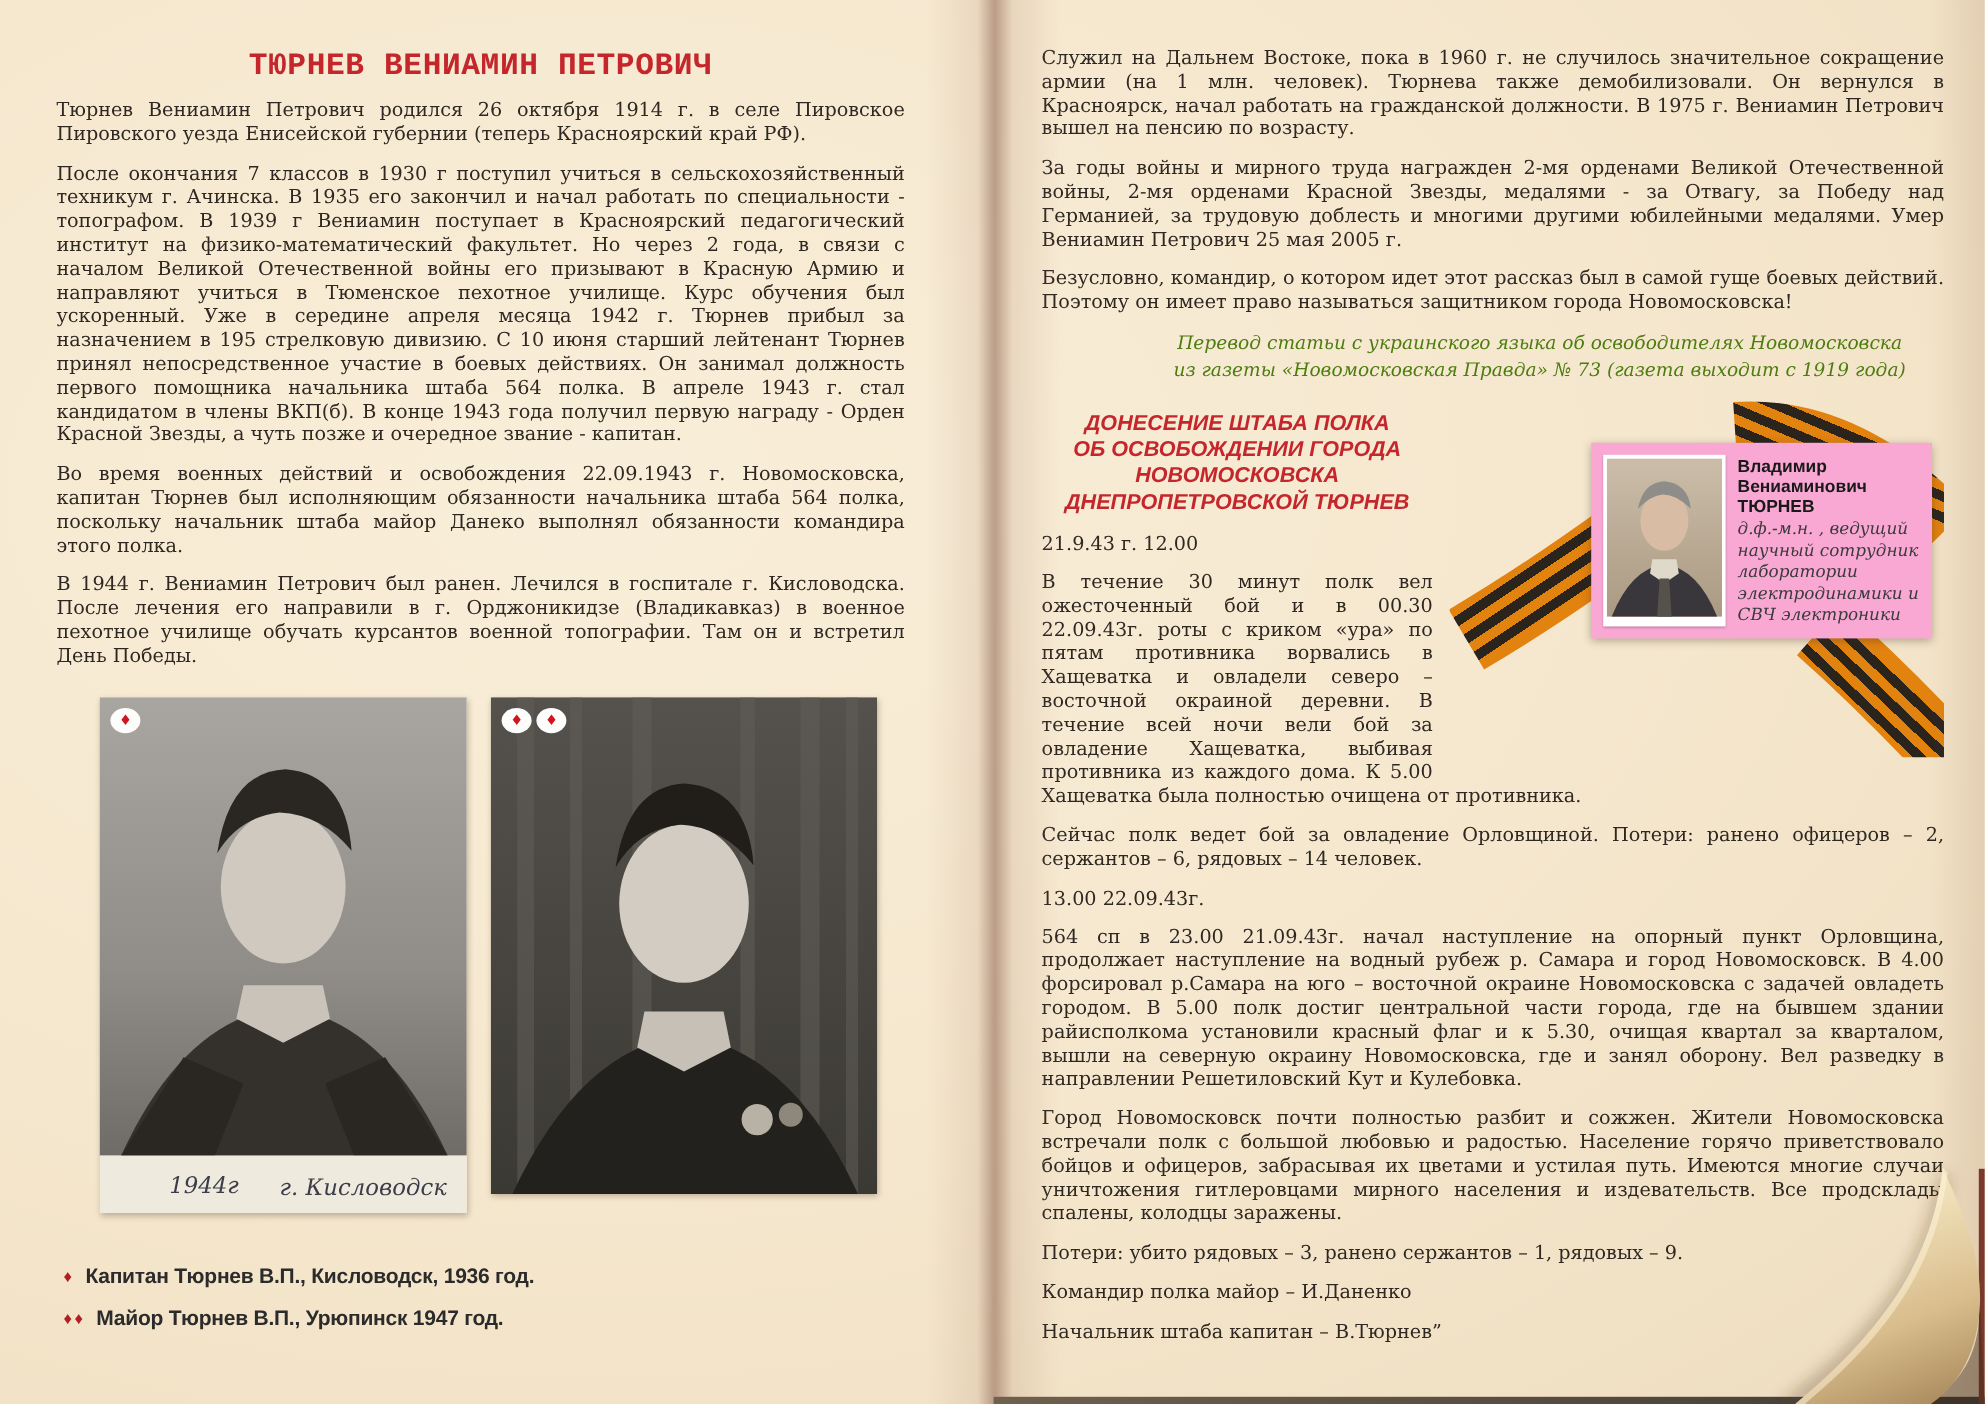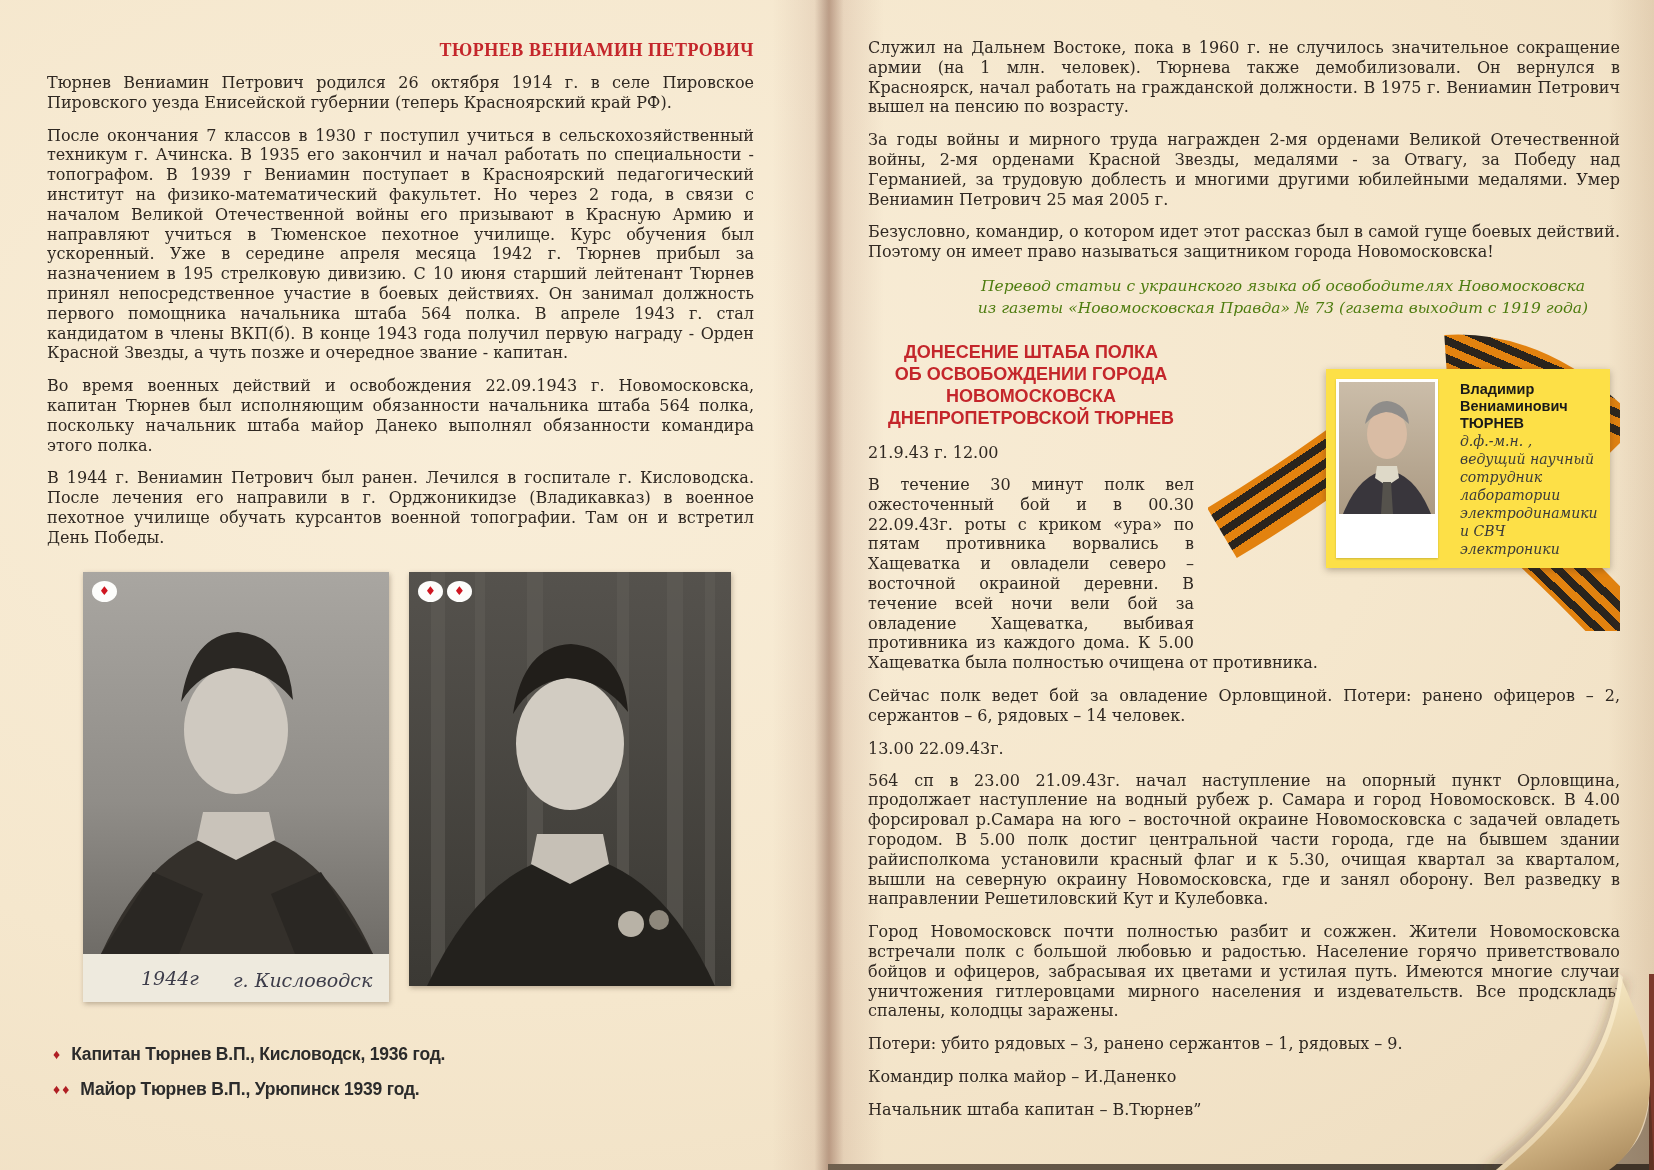--- a/index.html
+++ b/index.html
@@ -25,30 +25,30 @@
   }
   .bottom-strip {
     position:absolute; left:828px; right:0; bottom:0; height:6px;
     background:linear-gradient(90deg,#70604e,#413c35);
   }
   .right-edge-strip { position:absolute; right:0; bottom:0; width:5px; height:196px; background:#7b392b; }
 
   
   .body-text { font-size:16px; line-height:19.8px; text-align:justify; margin-bottom:13px; }
   .article-title {
-    font-family:Liberation Serif, serif; font-weight:bold;
-    font-size:18px; letter-spacing:0.5px; color:#c4262b; text-align:right; margin-bottom:12px;
+    font-family:Liberation Mono, monospace; font-weight:bold;
+    font-size:26px; letter-spacing:0.5px; color:#c4262b; text-align:center; margin-bottom:12px;
   }
   .translation-note {
     margin:4px 0 20px 78px; color:#4d7c0f; font-style:italic;
     font-size:15.5px; line-height:22px; text-align:center;
   }
   .report-heading {
     font-family:"Liberation Sans", sans-serif; font-weight:bold; color:#c4262b;
-    font-size:18px; line-height:22px; text-align:center; margin:6px 0 14px 0;
+    font-size:18px; line-height:22px; text-align:center; margin:6px 0 14px 0;font-style:italic;
   }
   .date-line { font-size:16px; margin-bottom:13px; }
 
   
   .photo-row { display:flex; gap:20px; margin:24px 0 0 36px; align-items:flex-start; }
   .photo-fig { position:relative; box-shadow:1px 2px 5px rgba(80,60,40,0.35); }
   .photo-fig svg { display:block; }
   .badge-row { position:absolute; top:9px; left:9px; display:flex; gap:4px; }
   .badge {
     width:25px; height:21px; background:#fdfdfb; border-radius:50%;
@@ -61,22 +61,22 @@
     letter-spacing:-0.2px; color:#2b2b2b; margin-bottom:14px; display:flex; align-items:center;
   }
   .caption-bullets { color:#b01f24; font-size:14px; margin-right:9px; letter-spacing:2px; }
 
   
   .report-block { margin-top:22px; }
   .report-figure { float:right; width:412px; height:298px; margin:-8px 0 8px 14px; position:relative; }
   .report-figure svg.ribbon { position:absolute; left:0; top:0; }
   .profile-card {
     position:absolute; left:118px; top:36px; width:284px; min-height:162px;
-    background:#fde047; box-shadow:0 2px 7px rgba(60,45,30,0.35);
-    padding:10px; display:flex; gap:22px;
+    background:#f9a8d4; box-shadow:0 2px 7px rgba(60,45,30,0.35);
+    padding:10px; display:flex; gap:10px;
   }
   .profile-photo { background:#fff; padding:3px; flex:0 0 auto; box-shadow:0 1px 2px rgba(0,0,0,0.2); }
   .profile-text { padding-top:2px; }
   .profile-name {
     font-family:"Liberation Sans", sans-serif; font-weight:bold; font-size:14.5px;
     line-height:17px; color:#191919;
   }
   .profile-desc { font-style:italic; font-size:14px; line-height:18px; color:#3a3a3a; margin-top:0; }
 
   
@@ -150,21 +150,21 @@
     </div>
   </div>
 
   <div class="captions">
     <div class="caption-line">
       <span class="caption-bullets">♦</span>
       <span>Капитан Тюрнев В.П., Кисловодск, 1936 год.</span>
     </div>
     <div class="caption-line">
       <span class="caption-bullets">♦♦</span>
-      <span>Майор Тюрнев В.П., Урюпинск 1939 год.</span>
+      <span>Майор Тюрнев В.П., Урюпинск 1947 год.</span>
     </div>
   </div>
 </div>
 
 <div class="page page-right">
   <p class="body-text">Служил на Дальнем Востоке, пока в 1960 г. не случилось значительное сокращение армии (на 1 млн. человек). Тюрнева также демобилизовали. Он вернулся в Красноярск, начал работать на гражданской должности. В 1975 г. Вениамин Петрович вышел на пенсию по возрасту.</p>
   <p class="body-text">За годы войны и мирного труда награжден 2-мя орденами Великой Отечественной войны, 2-мя орденами Красной Звезды, медалями - за Отвагу, за Победу над Германией, за трудовую доблесть и многими другими юбилейными медалями. Умер Вениамин Петрович 25 мая 2005 г.</p>
   <p class="body-text">Безусловно, командир, о котором идет этот рассказ был в самой гуще боевых действий. Поэтому он имеет право называться защитником города Новомосковска!</p>
 
   <div class="translation-note">

